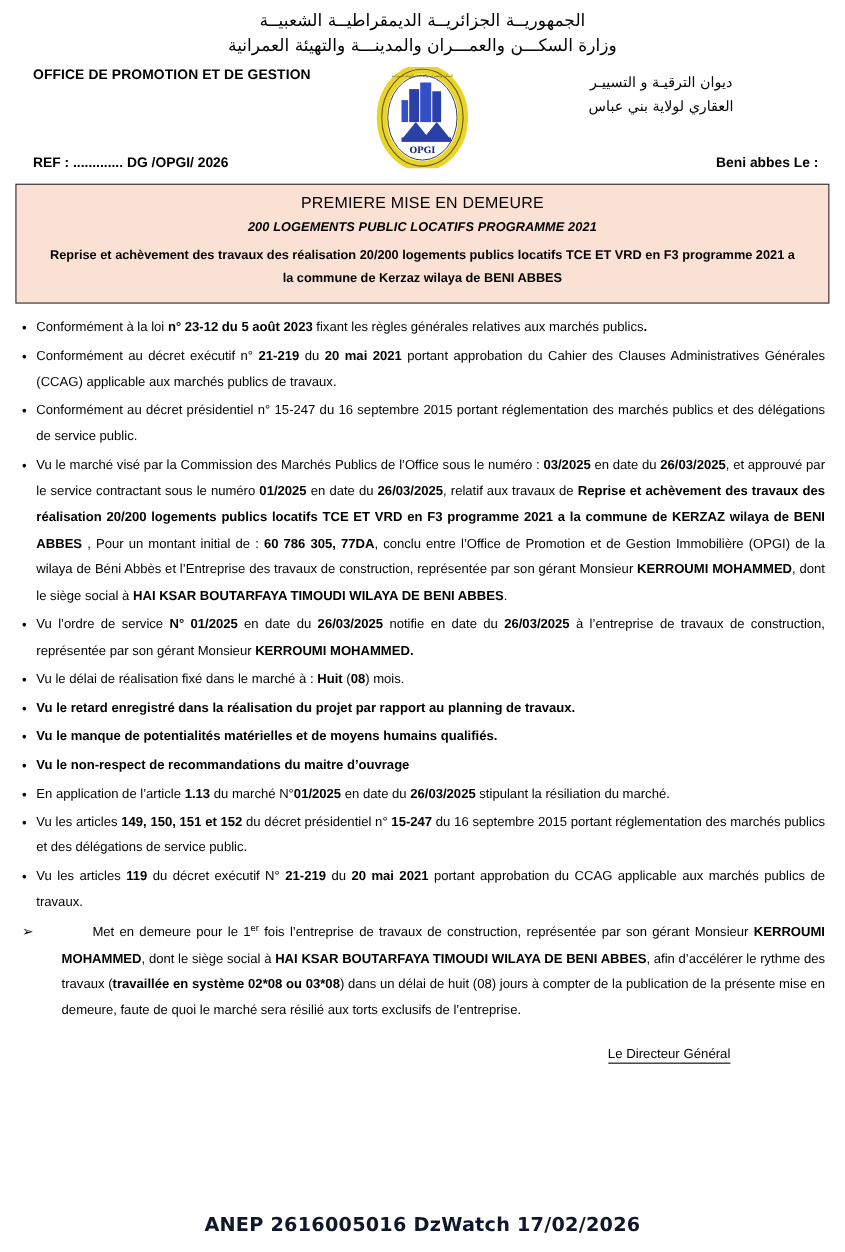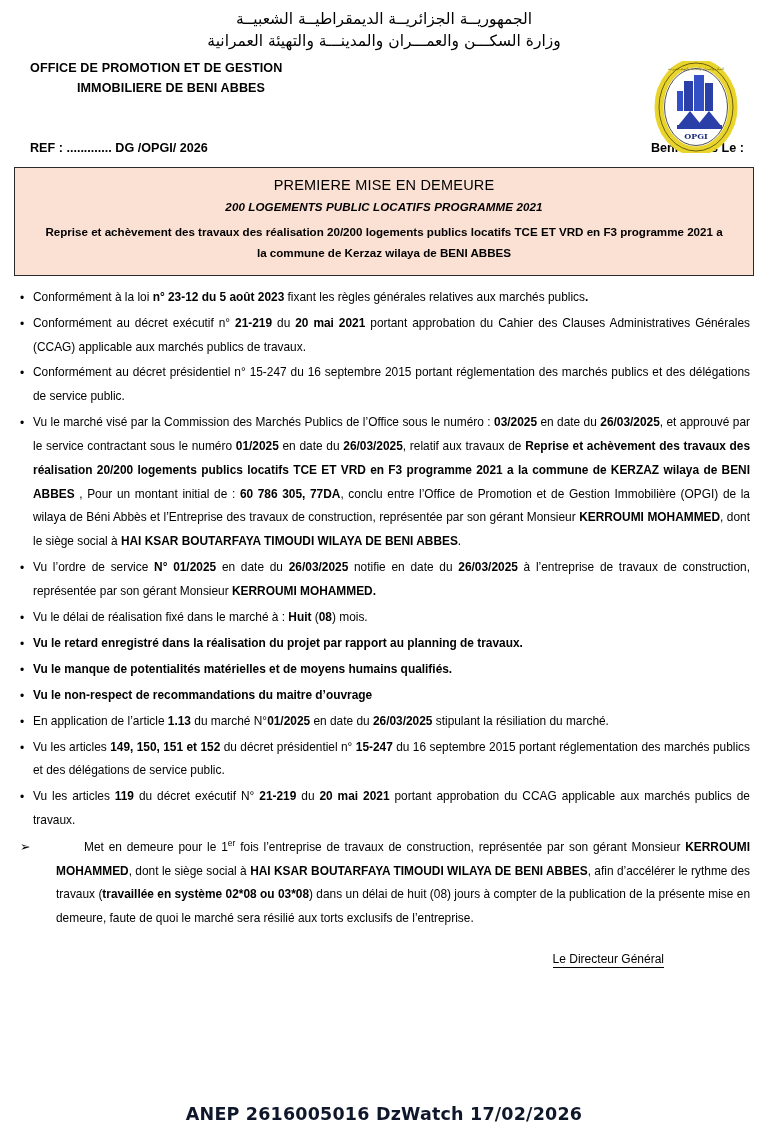--- a/index.html
+++ b/index.html
@@ -187,21 +187,20 @@
 
   <div class="arabic-head">
     <div>الجمهوريــة الجزائريــة الديمقراطيــة الشعبيــة</div>
     <div>وزارة السكـــن والعمـــران والمدينـــة والتهيئة العمرانية</div>
   </div>
 
   <div class="head-row">
 
     <div class="head-left">
       <div class="l1">OFFICE DE PROMOTION ET DE GESTION</div>
-      <div class="l2">IMMOBILIERE DE BENI ABBES</div>
     </div>
 
     <div class="head-logo">
       <div class="seal">
         <svg viewBox="0 0 104 92" width="104" height="92" aria-hidden="true">
           <ellipse cx="52" cy="46" rx="37" ry="44" fill="#ffffff" stroke="#E8D42A" stroke-width="9"></ellipse>
           <ellipse cx="52" cy="46" rx="37" ry="44" fill="none" stroke="#6b5f10" stroke-width="1"></ellipse>
           <ellipse cx="52" cy="46" rx="31.5" ry="38.5" fill="none" stroke="#3b3b3b" stroke-width="0.9"></ellipse>
 
           <rect x="40" y="20" width="9" height="30" fill="#2A3FA8"></rect>
@@ -214,20 +213,24 @@
           <rect x="33" y="64" width="45" height="4" fill="#2A3FA8"></rect>
           <text x="52" y="78" font-family="DejaVu Serif, serif" font-size="8" font-weight="bold" text-anchor="middle" fill="#1b2a7a">OPGI</text>
 
           <g fill="#6b5f10" font-size="3.2" font-family="DejaVu Sans, sans-serif">
             <text x="52" y="9" text-anchor="middle">السكن والعمران والمدينة والتهيئة العمرانية</text>
           </g>
         </svg>
       </div>
     </div>
 
+    <div class="head-right">
+      <div>ديوان الترقيـة و التسييـر</div>
+      <div>العقاري لولاية بني عباس</div>
+    </div>
   </div>
 
   <div class="ref-row">
     <div class="ref">REF : .............  DG /OPGI/ 2026</div>
     <div class="date">Beni abbes Le :</div>
   </div>
 
   <div class="title-box" style="background: rgb(251, 224, 212); border-color: rgb(43, 43, 43);">
     <div class="t1">PREMIERE MISE EN DEMEURE</div>
     <div class="t2">200 LOGEMENTS PUBLIC LOCATIFS PROGRAMME 2021</div>

